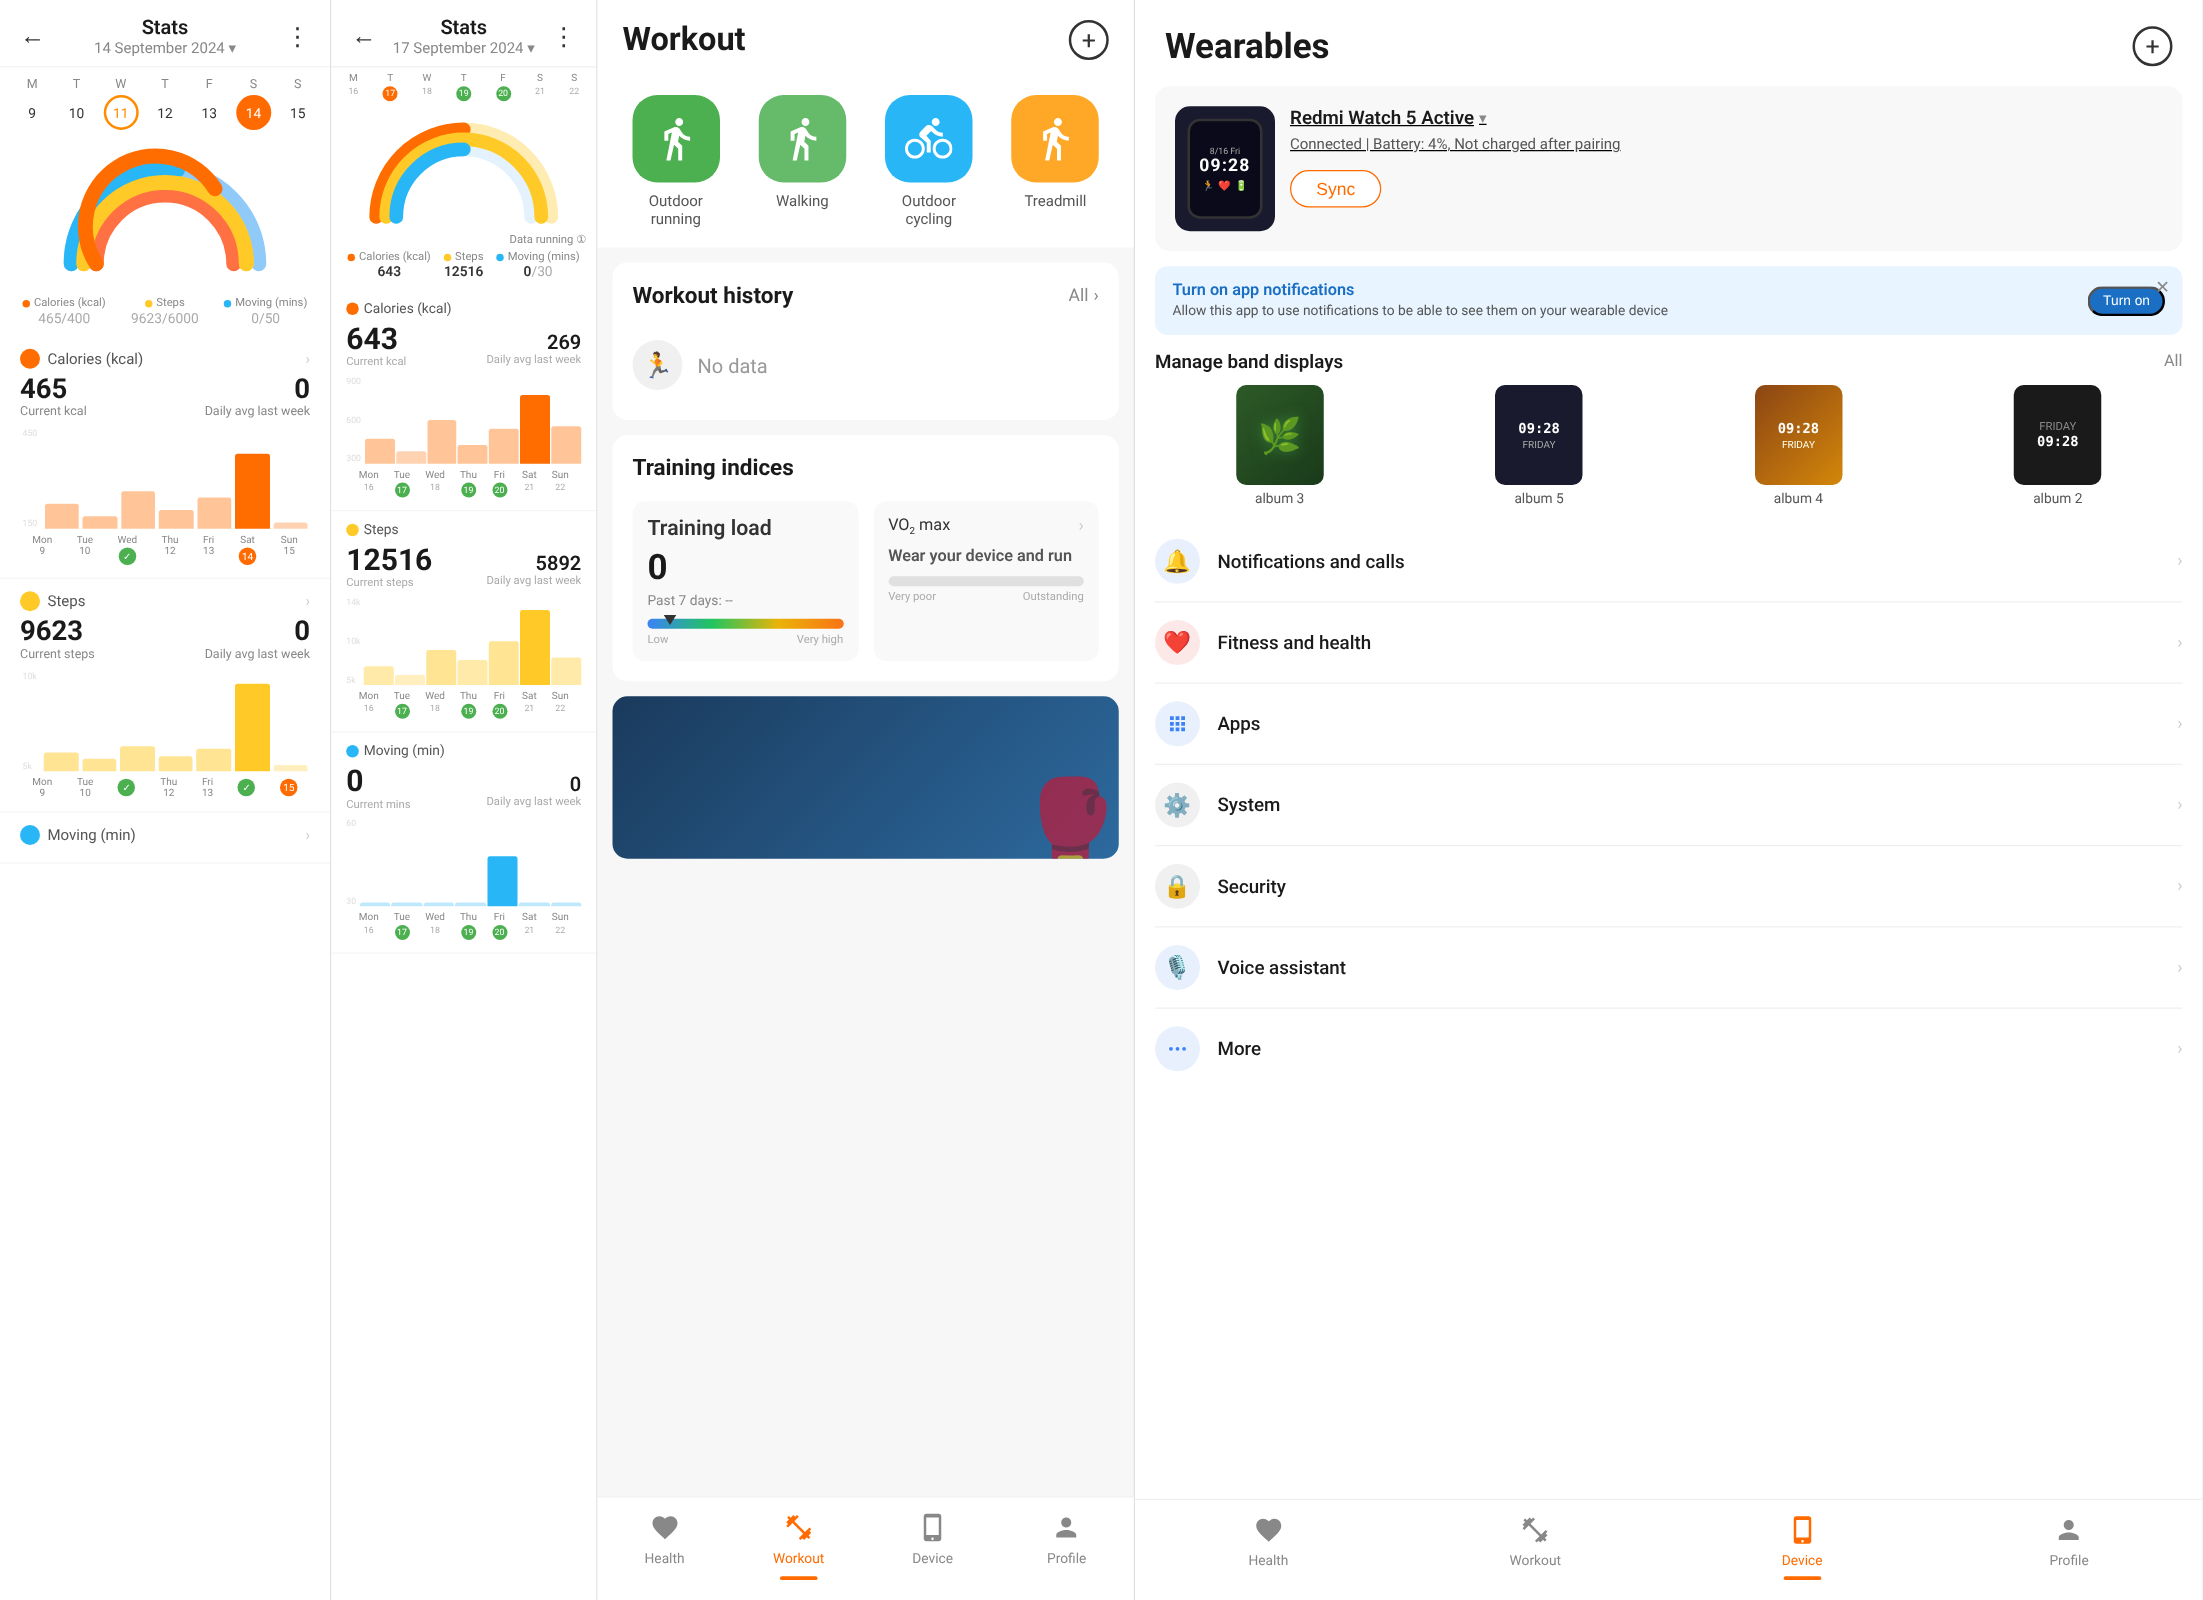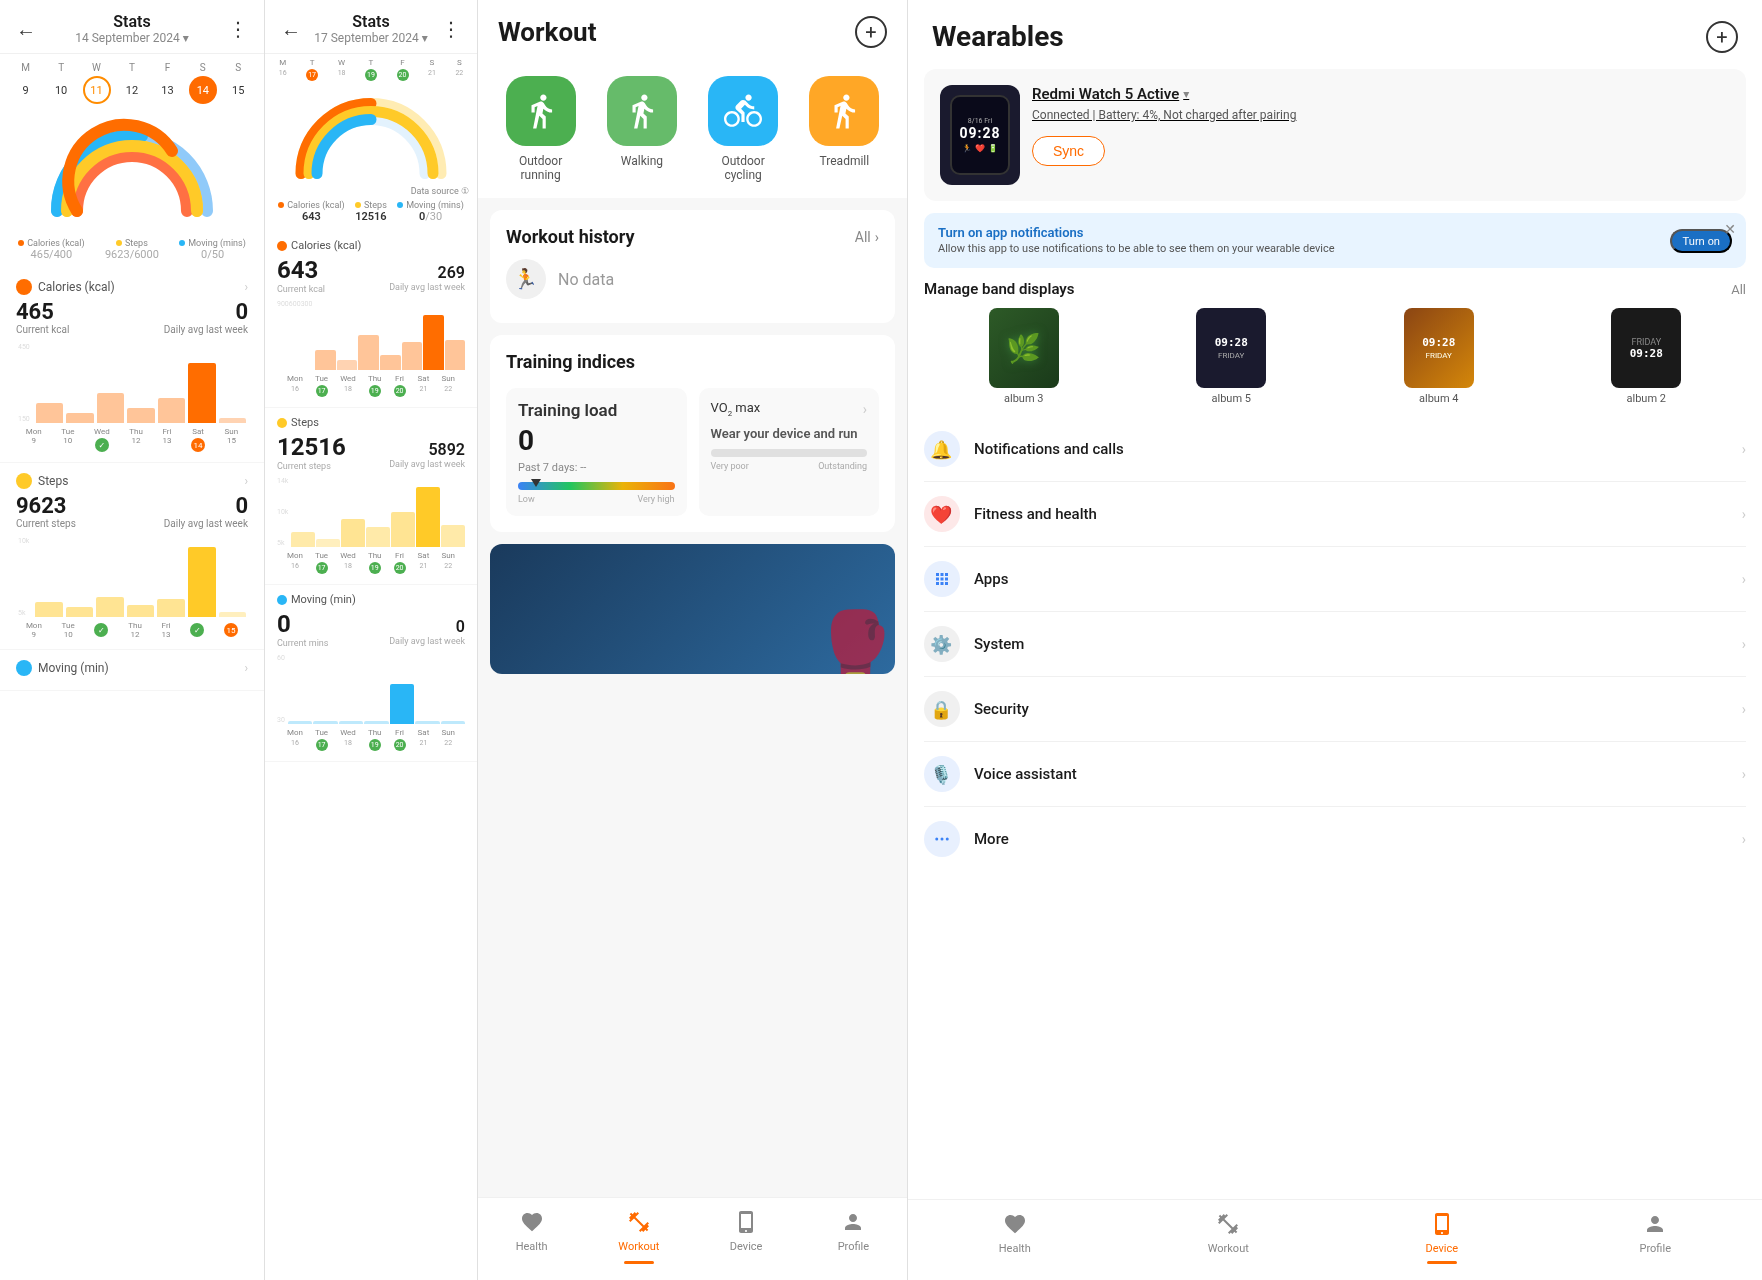--- a/index.html
+++ b/index.html
@@ -430,21 +430,21 @@
       margin: 12px;
       background: #fff;
       border-radius: 12px;
       padding: 16px;
     }
 
     .section-header {
       display: flex;
       align-items: center;
       justify-content: space-between;
-      margin-bottom: 4px;
+      margin-bottom: 17px;
     }
 
     .section-title {
       font-size: 18px;
       font-weight: 700;
       color: #1a1a1a;
     }
 
     .section-all {
       display: flex;
@@ -1295,21 +1295,21 @@
       <svg width="160" height="95" viewBox="0 0 160 90">
         <path d="M 10 80 A 70 70 0 0 1 150 80" fill="none" stroke="#ffecb3" stroke-width="11" stroke-linecap="round"></path>
         <path d="M 18 80 A 62 62 0 0 1 142 80" fill="none" stroke="#fff9c4" stroke-width="11" stroke-linecap="round"></path>
         <path d="M 26 80 A 54 54 0 0 1 134 80" fill="none" stroke="#e3f2fd" stroke-width="11" stroke-linecap="round"></path>
         <path d="M 10 80 A 70 70 0 0 1 80 10" fill="none" stroke="#ff6d00" stroke-width="11" stroke-linecap="round"></path>
         <path d="M 18 80 A 62 62 0 0 1 142 80" fill="none" stroke="#ffca28" stroke-width="11" stroke-linecap="round"></path>
         <path d="M 26 80 A 54 54 0 0 1 80 26" fill="none" stroke="#29b6f6" stroke-width="11" stroke-linecap="round"></path>
       </svg>
     </div>
 
-    <div style="font-size:9px;color:#888;text-align:right;padding-right:8px;margin-top:-8px;">Data source ①</div>
+    <div style="font-size:9px;color:#888;text-align:right;padding-right:8px;margin-top:-8px;">Data running ①</div>
 
     <div class="stats-legend">
       <div class="legend-item">
         <div class="legend-label">
           <div class="legend-dot" style="background:#ff6d00"></div>
           <span>Calories (kcal)</span>
         </div>
         <span class="legend-values">643</span>
       </div>
       <div class="legend-item">
@@ -1337,21 +1337,21 @@
         <div>
           <div class="p2-main">643</div>
           <div class="p2-label">Current kcal</div>
         </div>
         <div style="text-align:right">
           <div class="p2-avg">269</div>
           <div class="p2-label">Daily avg last week</div>
         </div>
       </div>
       <div style="display:flex;align-items:flex-end;gap:1px;height:70px;margin-top:6px;">
-        <div style="display:flex;flex-direction:row;justify-content:space-between;height:70px;font-size:7px;color:#ddd;padding-right:2px;">
+        <div style="display:flex;flex-direction:column;justify-content:space-between;height:70px;font-size:7px;color:#ddd;padding-right:2px;">
           <span>900</span>
           <span>600</span>
           <span>300</span>
         </div>
         <div style="flex:1;height:20px;background:#ff6d00;opacity:0.4;border-radius:2px 2px 0 0;"></div>
         <div style="flex:1;height:10px;background:#ff6d00;opacity:0.3;border-radius:2px 2px 0 0;"></div>
         <div style="flex:1;height:35px;background:#ff6d00;opacity:0.4;border-radius:2px 2px 0 0;"></div>
         <div style="flex:1;height:15px;background:#ff6d00;opacity:0.4;border-radius:2px 2px 0 0;"></div>
         <div style="flex:1;height:28px;background:#ff6d00;opacity:0.4;border-radius:2px 2px 0 0;"></div>
         <div style="flex:1;height:55px;background:#ff6d00;border-radius:2px 2px 0 0;"></div>

